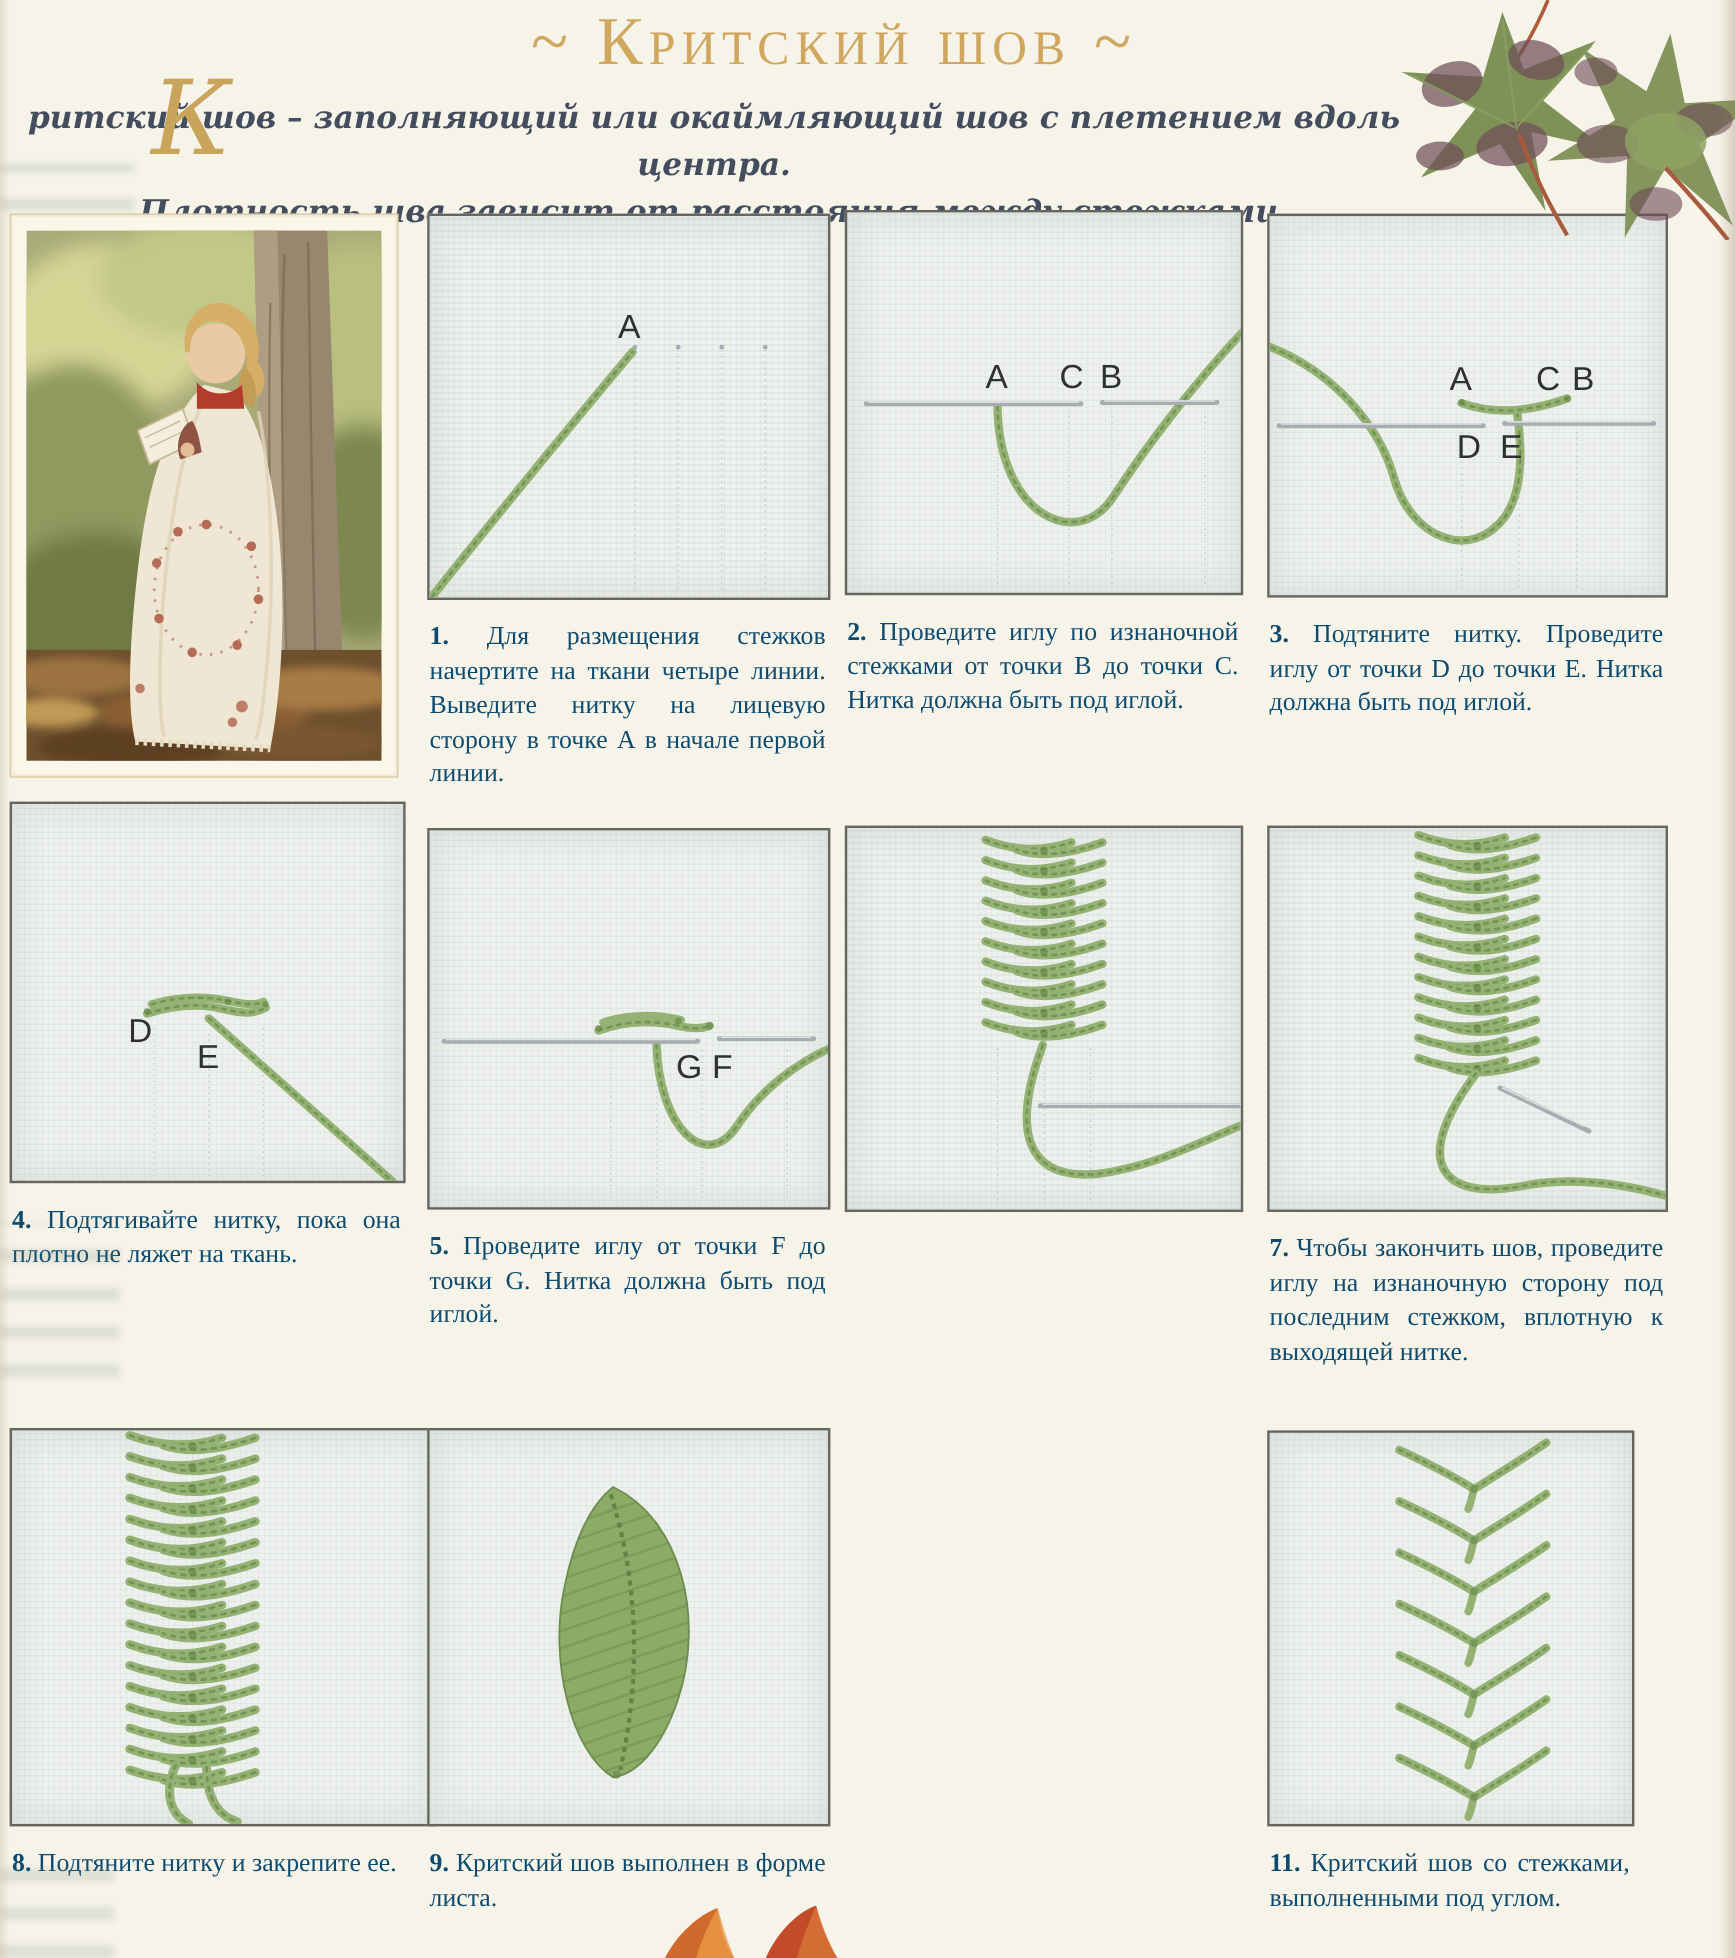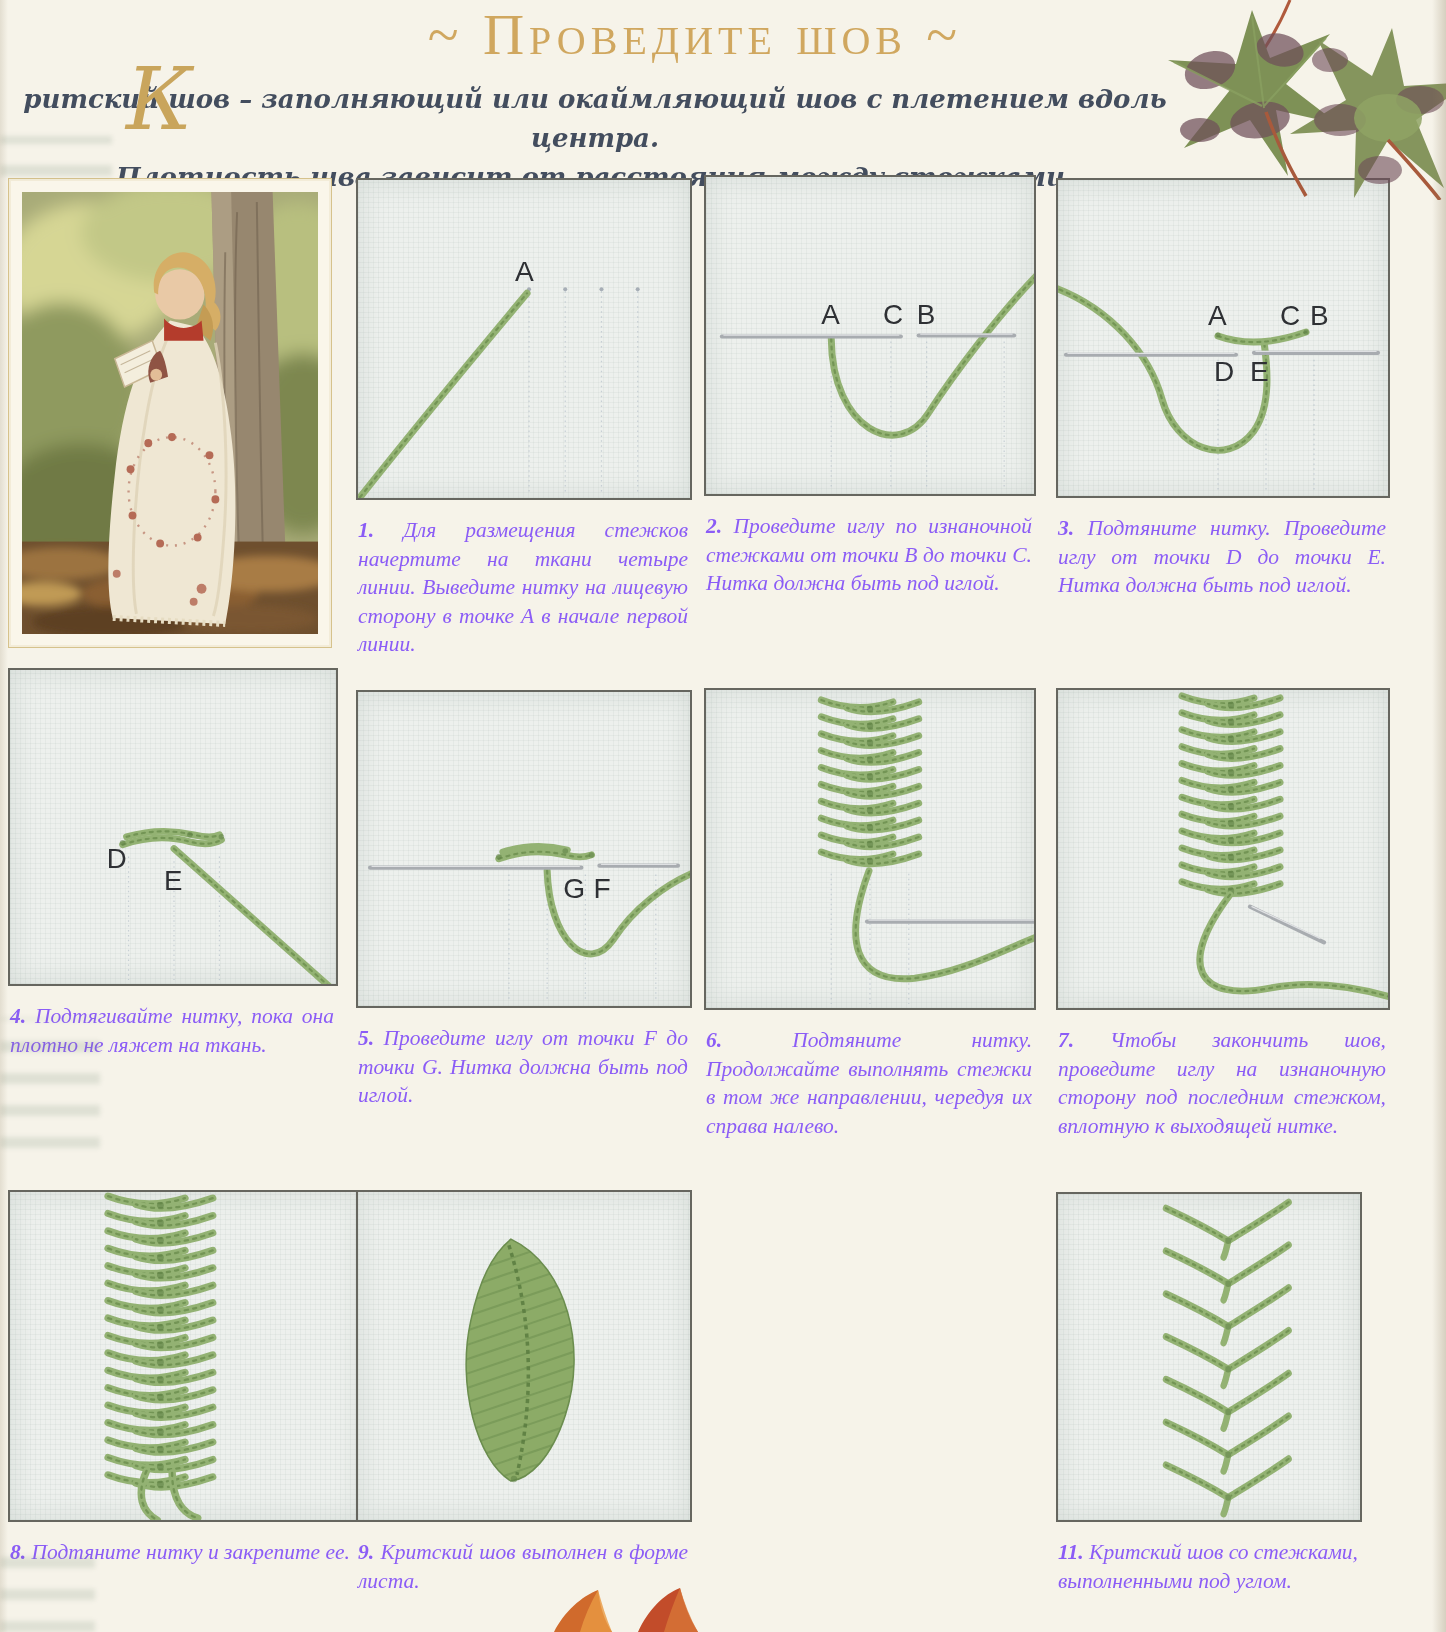--- a/index.html
+++ b/index.html
@@ -25,22 +25,22 @@
   .portrait svg{width:100%;height:100%;display:block;}
 
   .step{position:absolute;}
   .photo{position:relative;box-sizing:border-box;border:2px solid #66665f;
          background-color:#edf0ed;
          background-image:
            repeating-linear-gradient(0deg,rgba(150,168,160,.10) 0 1px,transparent 1px 5px),
            repeating-linear-gradient(90deg,rgba(150,168,160,.10) 0 1px,transparent 1px 5px);
          box-shadow:inset 0 0 28px rgba(120,140,130,.20);}
   .photo svg{position:absolute;left:0;top:0;width:100%;height:100%;}
-  .caption{margin:16px 4px 0 2px;font-size:21.5px;line-height:1.33;color:#8b5cf6;
-           text-align:justify;font-style:italic;}
+  .caption{margin:16px 4px 0 2px;font-size:21.5px;line-height:1.33;color:#0c4a6e;
+           text-align:justify;}
   .caption b{font-weight:700;}
 
   .s1{left:356px;top:178px;width:336px}.s1 .photo{height:322px}
   .s2{left:704px;top:175px;width:332px}.s2 .photo{height:321px}
   .s3{left:1056px;top:178px;width:334px}.s3 .photo{height:320px}
   .s4{left:8px;top:668px;width:330px}.s4 .photo{height:318px}
   .s5{left:356px;top:690px;width:336px}.s5 .photo{height:318px}
   .s6{left:704px;top:688px;width:332px}.s6 .photo{height:322px}
   .s7{left:1056px;top:688px;width:334px}.s7 .photo{height:322px}
   .s8{left:8px;top:1190px;width:356px}.s8 .photo{height:332px}
@@ -98,21 +98,21 @@
       </g>
     </defs>
   </svg>
 
   <div class="edge-l"></div>
   <div class="edge-r"></div>
   <div class="smudge sm-a"></div>
   <div class="smudge sm-b"></div>
   <div class="smudge sm-c"></div>
 
-  <h1 class="title">~ Проведите шов ~</h1>
+  <h1 class="title">~ Критский шов ~</h1>
   <span class="dropcap">К</span>
   <div class="intro">
     <div>ритский шов – заполняющий или окаймляющий шов с плетением вдоль центра.</div>
     <div>Плотность шва зависит от расстояния между стежками.</div>
   </div>
 
   <div class="leaves-top">
     <svg viewBox="0 0 306 200">
       <path d="M150,0 C140,24 128,44 118,58" stroke="#b05a3c" stroke-width="3" fill="none"></path>
       <g>
@@ -387,21 +387,20 @@
         <g>
           <path class="tA" d="M164,182 C138,252 148,296 210,290 C258,284 298,262 334,248"></path>
           <path class="tB" d="M164,182 C138,252 148,296 210,290 C258,284 298,262 334,248"></path>
         </g>
         <g>
           <line class="nb" x1="162" y1="233" x2="332" y2="233"></line>
             <line class="nh" x1="164" y1="231.6" x2="330" y2="231.6"></line>
         </g>
       </svg>
     </div>
-    <p class="caption"><b>6.</b> <span>Подтяните нитку. Продолжайте выполнять стежки в том же направлении, чередуя их справа налево.</span></p>
   </section>
 
   <section class="step s7">
     <div class="photo">
       <svg viewBox="0 0 330 320" preserveAspectRatio="none">
         <g>
           <use href="#crow" transform="translate(8,4)"></use>
             <use href="#crow" transform="translate(8,21)"></use>
           <use href="#crow" transform="translate(8,38)"></use>
             <use href="#crow" transform="translate(8,55)"></use>

